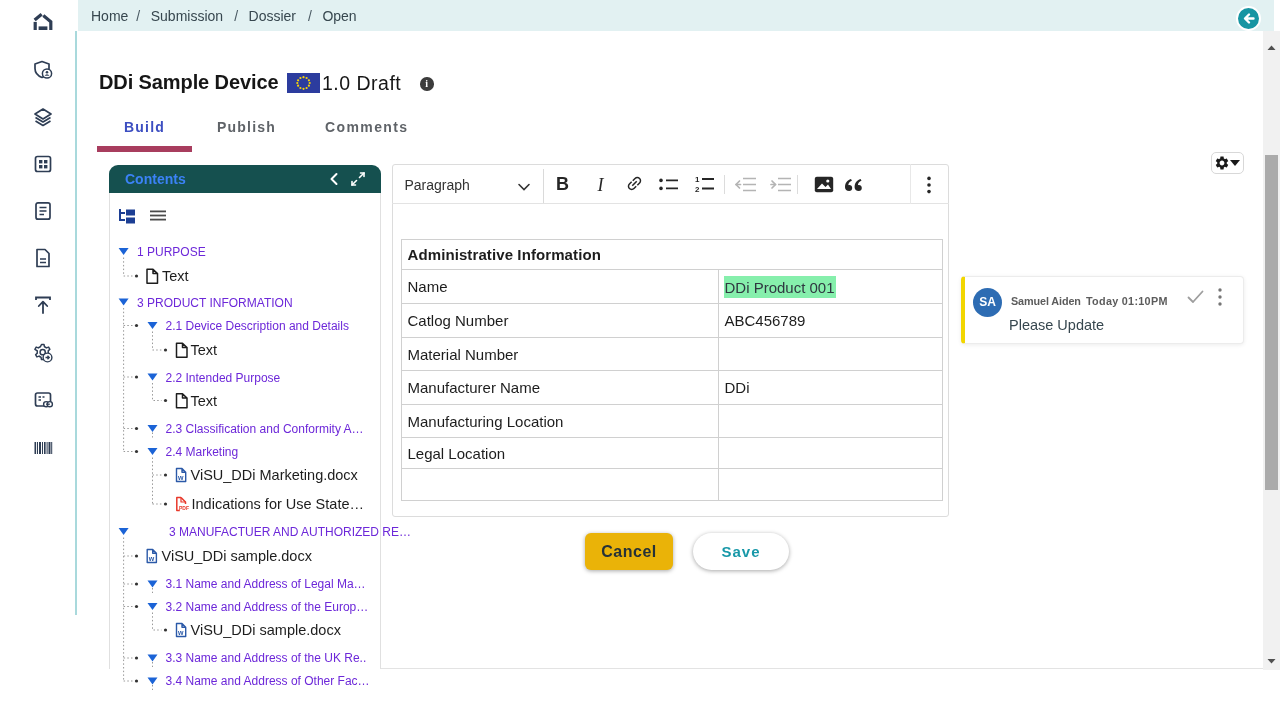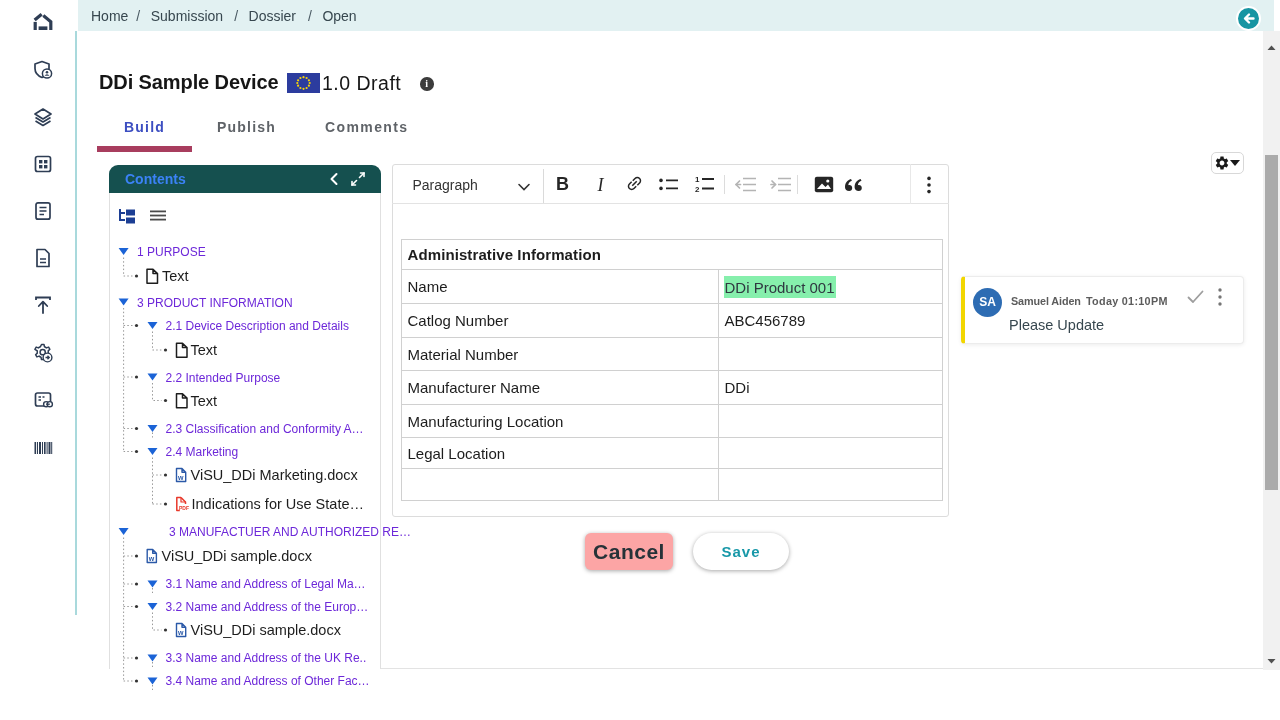--- a/index.html
+++ b/index.html
@@ -241,21 +241,21 @@
   <div class="abs blue" style="left:137px;top:525px;font-size:12px;margin-left:32px;">3 MANUFACTUER AND AUTHORIZED RE…</div>
   <div class="abs" style="left:161.5px;top:548px;font-size:14.5px;color:#1d1d1d;">ViSU_DDi sample.docx</div>
   <div class="abs blue" style="left:165.5px;top:577px;font-size:12px;">3.1 Name and Address of Legal Ma…</div>
   <div class="abs blue" style="left:165.5px;top:599.5px;font-size:12px;">3.2 Name and Address of the Europ…</div>
   <div class="abs" style="left:190.5px;top:622px;font-size:14.5px;color:#1d1d1d;">ViSU_DDi sample.docx</div>
   <div class="abs blue" style="left:165.5px;top:651px;font-size:12px;">3.3 Name and Address of the UK Re..</div>
   <div class="abs blue" style="left:165.5px;top:674px;font-size:12px;">3.4 Name and Address of Other Fac…</div>
 
   <div class="abs" style="left:392px;top:164px;width:557px;height:353px;border:1px solid #dcdcdc;border-radius:3px;background:#fff;"></div>
   <div class="abs" style="left:392px;top:164px;width:557px;height:40px;border-bottom:1px solid #e3e3e3;"></div>
-  <div class="abs" style="left:404.5px;top:177px;font-size:14px;color:#333;margin-left:8px;">Paragraph</div>
+  <div class="abs" style="left:404.5px;top:177px;font-size:14px;color:#333;">Paragraph</div>
   <svg class="abs" style="left:517px;top:181.5px;" width="14" height="10" viewBox="0 0 14 10">
     <path d="M2 2.5 L7 7.5 L12 2.5" stroke="#333" stroke-width="1.6" fill="none" stroke-linecap="round"></path>
   </svg>
   <div class="abs" style="left:543px;top:169px;width:1px;height:34px;background:#dadada;"></div>
   <div class="abs" style="left:910px;top:164px;width:1px;height:40px;background:#e8e8e8;"></div>
   <div class="abs" style="left:724px;top:175px;width:1px;height:19px;background:#dcdcdc;"></div>
   <div class="abs" style="left:797px;top:175px;width:1px;height:19px;background:#dcdcdc;"></div>
 
   <div class="abs" style="left:555px;top:174px;width:15px;font-size:18px;font-weight:bold;color:#262626;text-align:center;">B</div>
   <div class="abs" style="left:593px;top:174.5px;width:15px;font-size:18px;font-style:italic;font-family:'Liberation Serif',serif;color:#262626;text-align:center;">I</div>
@@ -354,21 +354,21 @@
   <svg class="abs" style="left:1187px;top:290px;" width="17" height="14" viewBox="0 0 17 14">
     <path d="M1.5 7.5 L6 12 L15.5 1.5" stroke="#9e9e9e" stroke-width="1.8" fill="none" stroke-linecap="round" stroke-linejoin="round"></path>
   </svg>
   <div class="abs" style="left:1217px;top:287px;color:#757575;"><svg width="6" height="20" viewBox="0 0 6 20">
         <circle cx="3" cy="3" r="1.7" fill="#757575"></circle>
         <circle cx="3" cy="10" r="1.7" fill="#757575"></circle>
         <circle cx="3" cy="17" r="1.7" fill="#757575"></circle>
       </svg></div>
   <div class="abs" style="left:1009px;top:317px;font-size:14.5px;color:#37474f;">Please Update</div>
 
-  <div class="abs" style="left:585px;top:533px;width:88px;height:37px;background:#fca5a5;border-radius:6px;box-shadow:0 1px 4px rgba(0,0,0,0.35);text-align:center;line-height:37px;font-size:21px;font-weight:bold;letter-spacing:0.5px;color:#263238;">Cancel</div>
+  <div class="abs" style="left:585px;top:533px;width:88px;height:37px;background:#eab308;border-radius:6px;box-shadow:0 1px 4px rgba(0,0,0,0.35);text-align:center;line-height:37px;font-size:16px;font-weight:bold;letter-spacing:0.5px;color:#263238;">Cancel</div>
   <div class="abs" style="left:693px;top:533px;width:96px;height:37px;background:#fff;border-radius:18.5px;box-shadow:0 1px 4px rgba(0,0,0,0.35);text-align:center;line-height:37px;font-size:15px;font-weight:bold;letter-spacing:1px;color:#1898a8;">Save</div>
 
   <div class="abs" style="left:1211px;top:152px;width:33px;height:22px;background:#fff;border:1px solid #d8d8d8;border-radius:5px;"></div>
   <svg class="abs" style="left:1214px;top:155px;" width="16" height="16" viewBox="0 0 24 24">
     <path fill="#1a1a1a" d="M19.14,12.94c0.04-0.3,0.06-0.61,0.06-0.94c0-0.32-0.02-0.64-0.07-0.94l2.03-1.58c0.18-0.14,0.23-0.41,0.12-0.61 l-1.92-3.32c-0.12-0.22-0.37-0.29-0.59-0.22l-2.39,0.96c-0.5-0.38-1.03-0.7-1.62-0.94L14.4,2.81c-0.04-0.24-0.24-0.41-0.48-0.41 h-3.84c-0.24,0-0.43,0.17-0.47,0.41L9.25,5.35C8.66,5.59,8.12,5.92,7.63,6.29L5.24,5.33c-0.22-0.08-0.47,0-0.59,0.22L2.74,8.87 C2.62,9.08,2.66,9.34,2.86,9.48l2.03,1.58C4.84,11.36,4.8,11.69,4.8,12s0.02,0.64,0.07,0.94l-2.03,1.58 c-0.18,0.14-0.23,0.41-0.12,0.61l1.92,3.32c0.12,0.22,0.37,0.29,0.59,0.22l2.39-0.96c0.5,0.38,1.03,0.7,1.62,0.94l0.36,2.54 c0.05,0.24,0.24,0.41,0.48,0.41h3.84c0.24,0,0.44-0.17,0.47-0.41l0.36-2.54c0.59-0.24,1.13-0.56,1.62-0.94l2.39,0.96 c0.22,0.08,0.47,0,0.59-0.22l1.92-3.32c0.12-0.22,0.07-0.47-0.12-0.61L19.14,12.94z M12,15.6c-1.98,0-3.6-1.62-3.6-3.6 s1.62-3.6,3.6-3.6s3.6,1.62,3.6,3.6S13.98,15.6,12,15.6z"></path>
   </svg>
   <svg class="abs" style="left:1229px;top:159px;" width="12" height="8" viewBox="0 0 12 8">
     <path d="M1 1 L6 7 L11 1 Z" fill="#1a1a1a"></path>
   </svg>
 

